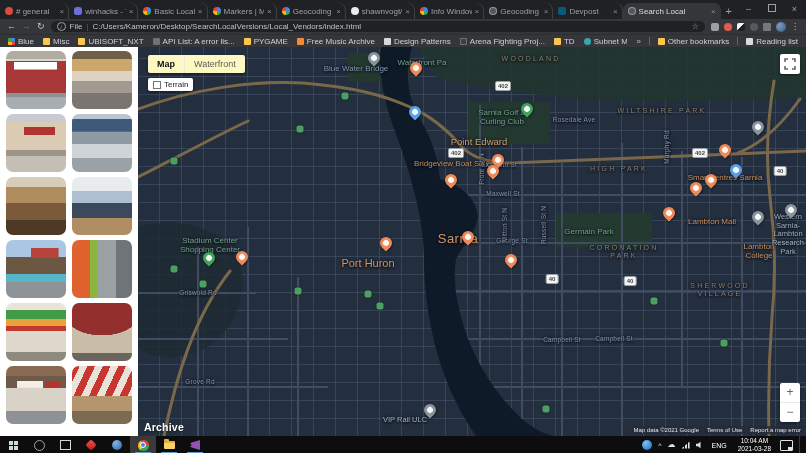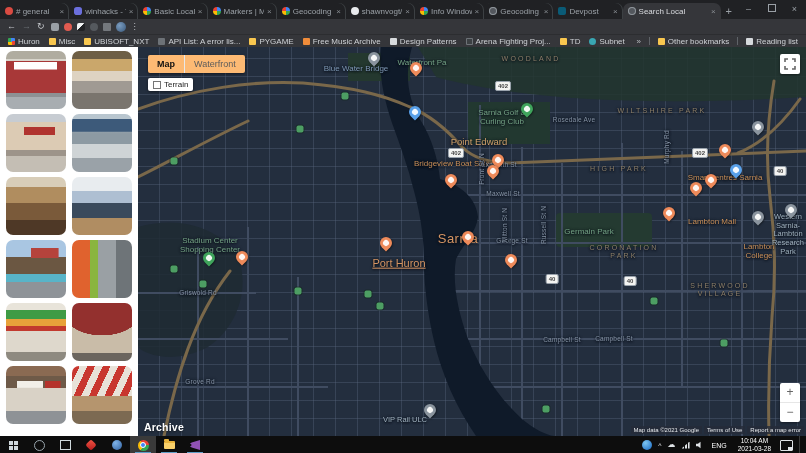--- a/index.html
+++ b/index.html
@@ -116,21 +116,21 @@
   .pin::after{content:"";position:absolute;inset:3px;background:#fff;border-radius:50%;opacity:.92;}
   .pin.orange{background:#ee8a5a;}
   .pin.blue{background:#59a0e8;}
   .pin.grey{background:#8a949e;}
   .pin.green{background:#3fa45c;}
   .gsq{position:absolute;width:7px;height:7px;border-radius:2px;background:#4d9e63;
     transform:translate(-50%,-50%);box-shadow:0 0 0 1px rgba(20,40,30,.5);}
   .shield{position:absolute;transform:translate(-50%,-50%);background:#f4f4f2;color:#444;
     font-size:6px;font-weight:bold;padding:0 2px;border-radius:2px;border:1px solid #9aa3ad;line-height:8px;}
 
-  .mapctrl{position:absolute;left:10px;top:8px;display:flex;background:#fdba74;border-radius:2px;
+  .mapctrl{position:absolute;left:10px;top:8px;display:flex;background:#fef9c3;border-radius:2px;
     box-shadow:0 1px 3px rgba(0,0,0,.45);font-size:9px;}
   .mc{padding:4px 9px;color:#5b5b5b;}
   .mc.sel{font-weight:bold;color:#111;border-right:1px solid #e8e8e8;}
   .terrain{position:absolute;left:10px;top:31px;background:#fff;border-radius:2px;
     box-shadow:0 1px 3px rgba(0,0,0,.45);font-size:8px;color:#222;padding:2px 5px;
     display:flex;align-items:center;gap:3px;}
   .cb{width:6px;height:6px;border:1px solid #757575;background:#fff;}
   .fsbtn{position:absolute;right:6px;top:7px;width:20px;height:20px;background:#fff;border-radius:2px;
     box-shadow:0 1px 3px rgba(0,0,0,.45);display:flex;align-items:center;justify-content:center;}
   .zoomctl{position:absolute;right:6px;top:336px;width:20px;background:#fff;border-radius:2px;
@@ -248,36 +248,43 @@
       <div class="wc">–</div>
       <div class="wc max"><i></i></div>
       <div class="wc">×</div>
     </div>
   </div>
 
   <div class="navbar">
     <span class="navic">←</span>
     <span class="navic dim">→</span>
     <span class="navic">↻</span>
+    <div class="urlbar">
+      <span class="urlinfo">i</span>
+      <span>File</span>
+      <span class="urldiv">|</span>
+      <span class="urltext">C:/Users/Kameron/Desktop/SearchLocalVersions/Local_Vendors/index.html</span>
+      <span class="urlstar">☆</span>
+    </div>
     <div class="extrow">
       <span class="ext e1"></span>
       <span class="ext e2"></span>
       <span class="ext e3"></span>
       <span class="ext e4"></span>
       <span class="ext e5"></span>
       <span class="avatar"></span>
       <span class="kebab">⋮</span>
     </div>
   </div>
 
   <div class="bookmarksbar">
     <div id="bmleft">
         <span class="bm">
           <span class="bmicon bi-apps"></span>
-          <span>Huron</span>
+          <span>Blue</span>
         </span>
         <span class="bm">
           <span class="bmicon bi-folder"></span>
           <span>Misc</span>
         </span>
         <span class="bm">
           <span class="bmicon bi-folder"></span>
           <span>UBISOFT_NXT</span>
         </span>
         <span class="bm">
@@ -405,21 +412,21 @@
           <div class="maplbl lbl-poi" style="left: 621px; top: 161px;">Lambton
 College</div>
           <div class="maplbl lbl-grey" style="left: 650px; top: 188px;">Western
 Sarnia-Lambton
 Research Park</div>
           <div class="maplbl lbl-park" style="left: 451px; top: 185px;">Germain Park</div>
           <div class="maplbl lbl-area" style="left: 486px; top: 205px;">CORONATION
 PARK</div>
           <div class="maplbl lbl-city" style="left: 320px; top: 192px;">Sarnia</div>
           <div class="maplbl lbl-street" style="left: 374px; top: 194px;">George St</div>
-          <div class="maplbl lbl-citysm" style="left: 261px; top: 216px; text-decoration: underline;">Port Huron</div>
+          <div class="maplbl lbl-citysm" style="left: 230px; top: 216px;">Port Huron</div>
           <div class="maplbl lbl-park" style="left: 72px; top: 198px;">Stadium Center
 Shopping Center</div>
           <div class="maplbl lbl-area" style="left: 582px; top: 243px;">SHERWOOD
 VILLAGE</div>
           <div class="maplbl lbl-street" style="left: 424px; top: 293px;">Campbell St</div>
           <div class="maplbl lbl-street" style="left: 476px; top: 292px;">Campbell St</div>
           <div class="maplbl lbl-street" style="left: 60px; top: 246px;">Griswold Rd</div>
           <div class="maplbl lbl-street" style="left: 62px; top: 335px;">Grove Rd</div>
           <div class="maplbl lbl-grey" style="left: 267px; top: 373px;">VIP Rail ULC</div>
           <div class="maplbl lbl-street v" style="left: 529px; top: 100px;">Murphy Rd</div>

